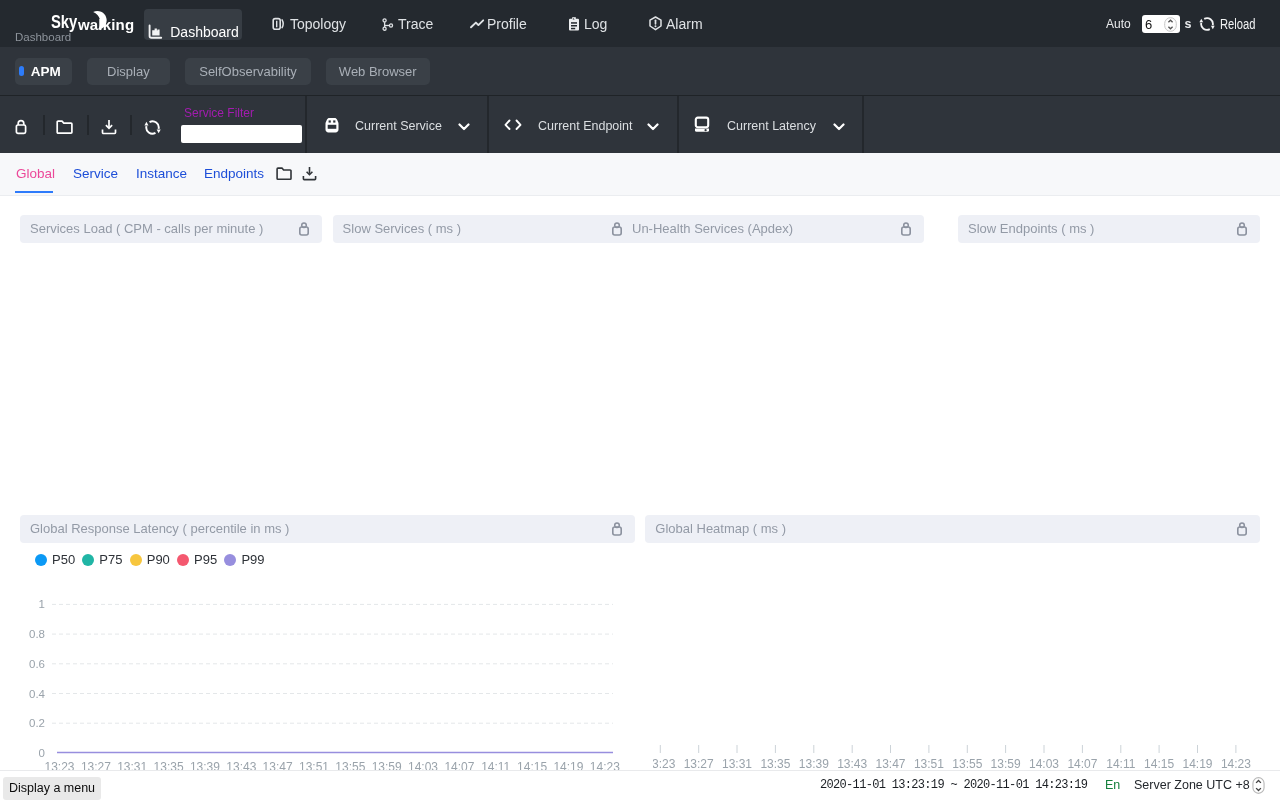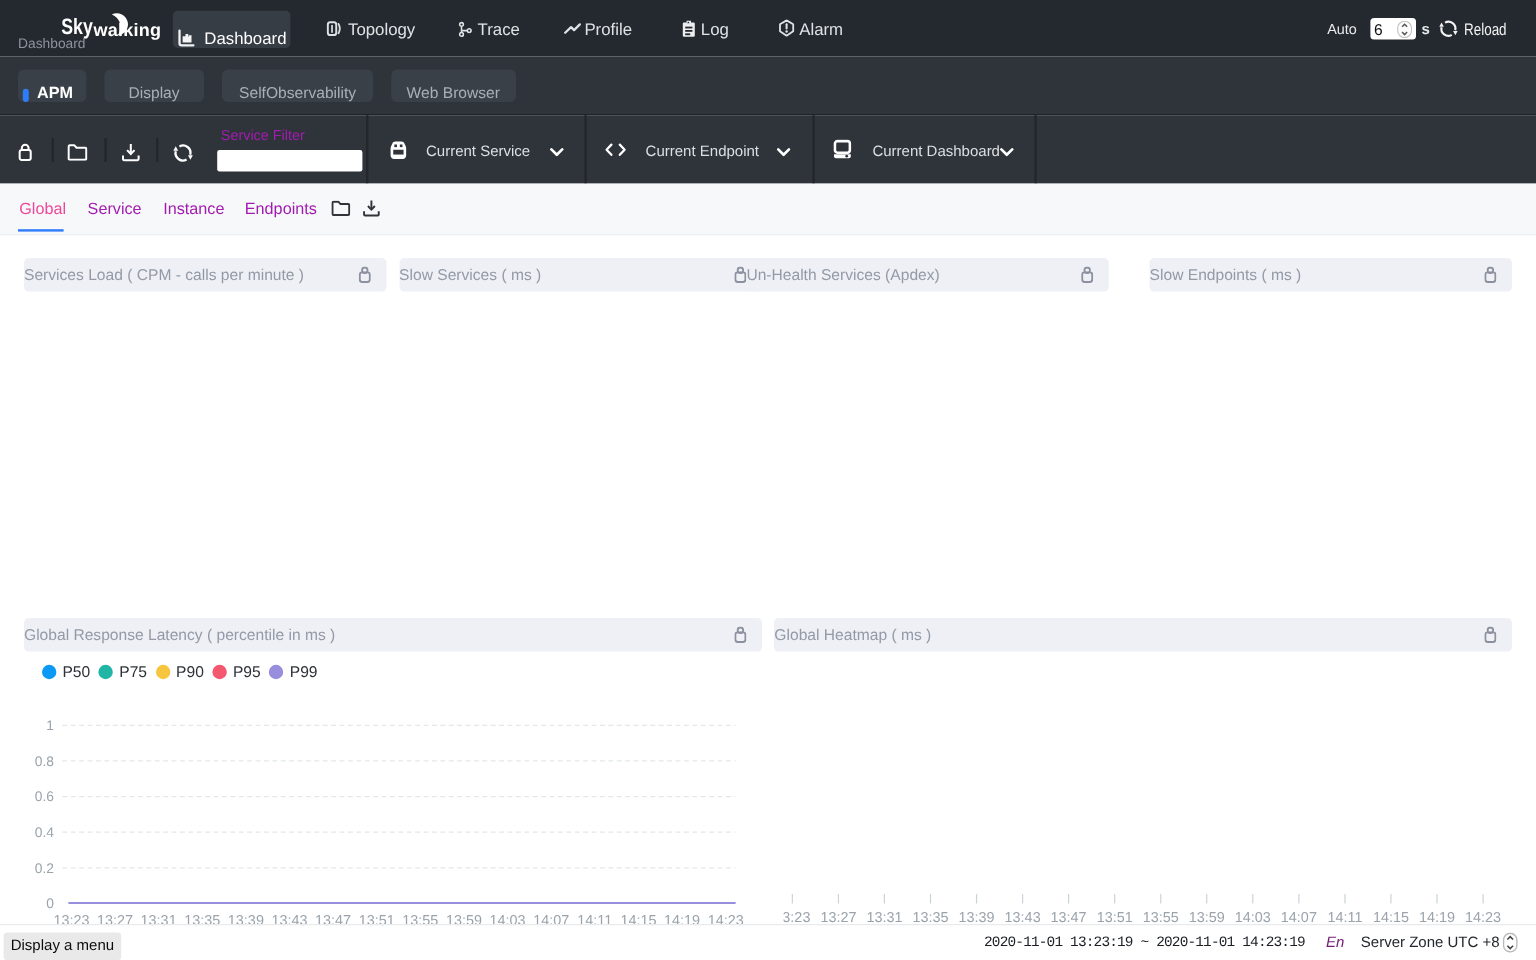--- a/index.html
+++ b/index.html
@@ -17,47 +17,47 @@
 #nav-dash { left:144px; top:9px; height:31px; width:98px; background:#373d44; border-radius:4px; display:flex; align-items:flex-end; justify-content:center; color:#fff; font-size:14px; }
 
 #auto-lbl { left:1106px; top:17px; color:#e8eaec; font-size:12px; }
 #num-input { left:1141.5px; top:15px; width:38.5px; height:18.2px; background:#fff; border-radius:3px; }
 #num-input .val { position:absolute; left:3.5px; top:1.5px; font-size:13px; color:#111; }
 #sec-lbl { left:1184.5px; top:17px; color:#e8eaec; font-size:12.5px; font-weight:bold; }
 #reload-lbl { left:1220px; top:16px; color:#f2f3f4; font-size:14px; transform:scaleX(0.8); transform-origin:0 0; }
 
 #gbar { left:0; top:47px; width:1280px; height:47.8px; background:#2f343b; }
 #gline { left:0; top:94.8px; width:1280px; height:1.4px; background:#1f2327; }
-.gpill { top:57.5px; height:27px; background:#3a4047; border-radius:5px; display:flex; align-items:flex-end; color:#a9afb7; font-size:13px; justify-content:center; }
+.gpill { top:57.5px; height:27px; background:#3a4047; border-radius:5px; display:flex; align-items:center; color:#a9afb7; font-size:13px; justify-content:center; }
 #pill-apm { left:14.8px; width:57px; color:#fff; font-weight:bold; font-size:13.5px; justify-content:flex-start; padding-left:4px; }
 #pill-apm .dot { width:5px; height:10.5px; background:#2d7cfa; border-radius:2.5px; margin-right:7px; }
 
 #tbar { left:0; top:96.2px; width:1280px; height:56.4px; background:#2f343b; }
 .tdiv { top:115px; width:1.5px; height:20px; background:#23272c; }
 .tdiv2 { top:96.2px; width:1.5px; height:56.4px; background:#23272c; }
 #sf-lbl { left:184px; top:106px; color:#a21caf; font-size:12px; }
 #sf-input { left:181px; top:124.5px; width:121px; height:18px; background:#fff; border-radius:2px; }
 .dd-text { color:#dcdfe2; font-size:12.5px; }
 
 #trow { left:0; top:153px; width:1280px; height:43px; background:#f7f8fa; border-bottom:1px solid #ebedf0; }
-.tab { top:166px; font-size:13.5px; color:#a21caf; }
+.tab { top:166px; font-size:13.5px; color:#1d4ed8; }
 #tab-global { color:#ec4899; }
 #tab-underline { left:15px; top:191px; width:38px; height:2px; background:#2e7bfb; }
 
-.phdr { height:28px; background:#eef0f6; border-radius:4px; color:#939aa6; font-size:13px; line-height:28px; }
+.phdr { height:28px; background:#eef0f6; border-radius:4px; color:#939aa6; font-size:13px; line-height:28px; padding-left:10px; }
 .phdr .lock { position:absolute; right:13px; top:7px; }
 .row1 { top:215px; width:302px; }
 .row2 { top:515px; width:615px; }
 
 .leg { top:552px; display:flex; align-items:center; font-size:13px; color:#2e3238; }
 .leg .c { width:12px; height:12px; border-radius:50%; margin-right:5px; }
 
 #footline { left:0; top:770px; width:1280px; height:1px; background:#e9eaec; }
 #fdate { left:820px; top:777.5px; font-family:"Liberation Mono", monospace; font-size:12px; letter-spacing:-0.68px; color:#1a1e23; }
-#fen { left:1105px; top:778px; font-size:12.5px; color:#701a75;font-style:italic; }
+#fen { left:1105px; top:778px; font-size:12.5px; color:#15803d; }
 #fzone { left:1134px; top:778px; font-size:12.5px; color:#24282d; }
 #tooltip { left:3px; top:777px; width:98px; height:23px; background:#e9e9e9; border-radius:3px; color:#0c0c0c; font-size:12.5px; text-align:center; line-height:22px; }
 </style>
 </head>
 <body>
 
 <div class="abs" id="hdr"></div>
 <div class="abs" id="logo-sky"><span class="sky">Sky</span><span id="logo-walk">walking</span></div>
 <svg class="abs" style="left:88.5px;top:9.5px" width="20" height="21" viewBox="0 0 20 21">
   <path d="M4.2 2.0 A 9.3 9.3 0 1 1 9.0 19.6 A 11.4 11.4 0 0 0 4.2 2.0 Z" fill="#fff"></path>
@@ -181,21 +181,21 @@
 <div class="abs dd-text" style="left:538px;top:119px">Current Endpoint</div>
 <svg class="abs" style="left:646.5px;top:123px" width="12" height="8" viewBox="0 0 12 8">
   <path d="M1.5 1.5 L6 6 L10.5 1.5" stroke="#fff" stroke-width="2.2" fill="none" stroke-linecap="round" stroke-linejoin="round"></path>
 </svg>
 <div class="abs tdiv2" style="left:677px"></div>
 <svg class="abs" style="left:694px;top:116px" width="16" height="17" viewBox="0 0 16 17">
   <rect x="1.8" y="1.6" width="12.4" height="9.6" rx="2" stroke="#fff" stroke-width="2.1" fill="none"></rect>
   <path d="M1 12.6 h14 a0 0 0 0 1 0 0 v1.6 a1.6 1.6 0 0 1 -1.6 1.6 h-10.8 a1.6 1.6 0 0 1 -1.6 -1.6 z" fill="#fff"></path>
   <circle cx="11.6" cy="14.2" r="1.15" fill="#2f343b"></circle>
 </svg>
-<div class="abs dd-text" style="left:727px;top:119px">Current Dashboard</div>
+<div class="abs dd-text" style="left:727px;top:119px">Current Latency</div>
 <svg class="abs" style="left:833px;top:123px" width="12" height="8" viewBox="0 0 12 8">
   <path d="M1.5 1.5 L6 6 L10.5 1.5" stroke="#fff" stroke-width="2.2" fill="none" stroke-linecap="round" stroke-linejoin="round"></path>
 </svg>
 <div class="abs tdiv2" style="left:862px"></div>
 
 <div class="abs" id="trow"></div>
 <div class="abs tab" id="tab-global" style="left:16px">Global</div>
 <div class="abs tab" style="left:73px">Service</div>
 <div class="abs tab" style="left:136px">Instance</div>
 <div class="abs tab" style="left:204px">Endpoints</div>

